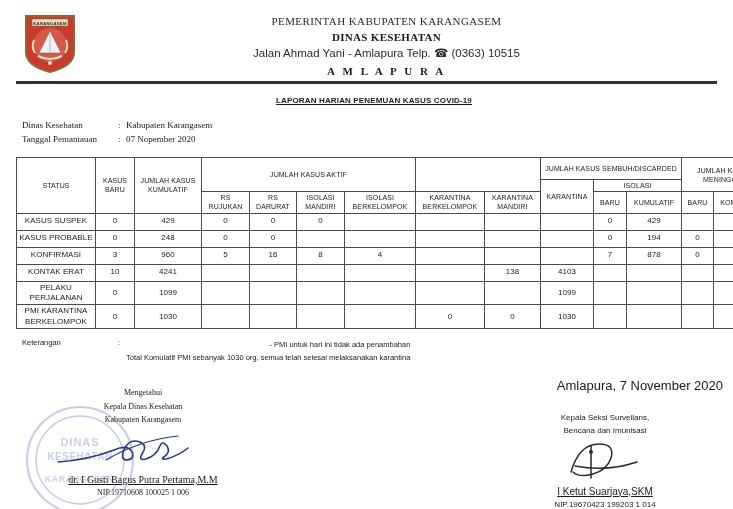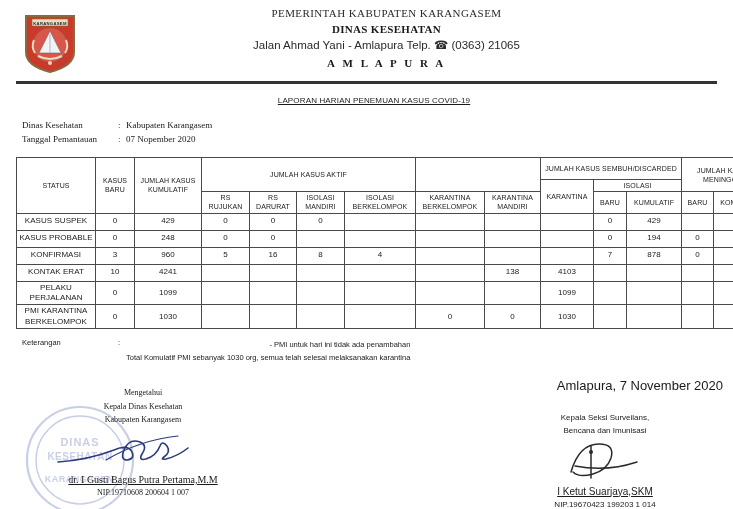--- a/index.html
+++ b/index.html
@@ -11,21 +11,21 @@
     font-family: "Liberation Sans", sans-serif;
     color: #1a1a1a;
     overflow: hidden;
     position: relative;
   }
 
   
   .letterhead {
     position: relative;
     height: 78px;
-    padding-top: 6px;
+    padding-top: 14px;
   }
   .crest {
     position: absolute;
     left: 22px;
     top: 12px;
     width: 56px;
     height: 62px;
   }
   .crest svg { display: block; width: 100%; height: 100%; }
 
@@ -67,21 +67,21 @@
     border-top: 3px solid #333;
   }
 
   
   .doc-title {
     text-align: center;
     margin-top: 11px;
   }
   .doc-title div {
     font-size: 8px;
-    font-weight: normal;
+    font-weight: bold;
     letter-spacing: 0.15px;
     text-decoration: underline;
     line-height: 1.55;
     color: #1a1a1a;
     margin-left: 15px;
   }
 
   
   .meta {
     margin: 12px 0 0 22px;
@@ -201,21 +201,21 @@
       <path d="M28 22 L28 41" stroke="#9aa8c8" stroke-width="0.8"></path>
       <path d="M12 28 Q9 35 13 41" stroke="#e8ddc0" stroke-width="2" fill="none"></path>
       <path d="M44 28 Q47 35 43 41" stroke="#e8ddc0" stroke-width="2" fill="none"></path>
       <path d="M16 44 Q28 50 40 44" stroke="#e8ddc0" stroke-width="2" fill="none"></path>
       <circle cx="28" cy="51" r="2" fill="#e8ddc0"></circle>
     </svg>
   </div>
   <div class="lh-lines">
     <div class="lh-l1">PEMERINTAH KABUPATEN KARANGASEM</div>
     <div class="lh-l2">DINAS KESEHATAN</div>
-    <div class="lh-l3">Jalan Ahmad Yani  -  Amlapura Telp. ☎ (0363) 21065</div>
+    <div class="lh-l3">Jalan Ahmad Yani  -  Amlapura Telp. ☎ (0363) 10515</div>
     <div class="lh-l4">A M L A P U R A</div>
   </div>
 </div>
 <div class="rule"></div>
 
 <div class="doc-title">
   <div>LAPORAN HARIAN PENEMUAN KASUS COVID-19</div>
 </div>
 
 <div class="meta">
@@ -404,21 +404,21 @@
     <div class="sig-line">Kabupaten Karangasem</div>
     <div class="sig-space">
       <div class="scribble">
         <svg viewBox="0 0 230 46" xmlns="http://www.w3.org/2000/svg">
           <path d="M30 36 Q60 34 86 24 Q100 18 104 26 Q107 33 99 34 Q92 34 96 24 Q101 12 112 16 Q120 19 114 28 Q110 35 118 33 Q128 30 132 20 Q134 14 139 20 Q143 26 136 31 Q132 34 138 33 Q150 30 160 22" fill="none" stroke="#2b3a7a" stroke-width="1.6" stroke-linecap="round"></path>
           <path d="M78 34 Q112 14 150 10" fill="none" stroke="#2b3a7a" stroke-width="1.2" stroke-linecap="round"></path>
         </svg>
       </div>
     </div>
     <div class="sig-name">dr. I Gusti Bagus Putra Pertama,M.M</div>
-    <div class="sig-nip">NIP.19710608 200604 1 007</div>
+    <div class="sig-nip">NIP.19710608 100025 1 006</div>
   </div>
 
   <div class="sig sig-right">
     <div class="sig-place">Amlapura, 7 November 2020</div>
     <div class="sig-gap-right"></div>
     <div class="sig-line">Kepala Seksi Surveilans,</div>
     <div class="sig-line">Bencana dan Imunisasi</div>
     <div class="sig-space">
       <div class="scribble">
         <svg viewBox="0 0 236 46" xmlns="http://www.w3.org/2000/svg">

